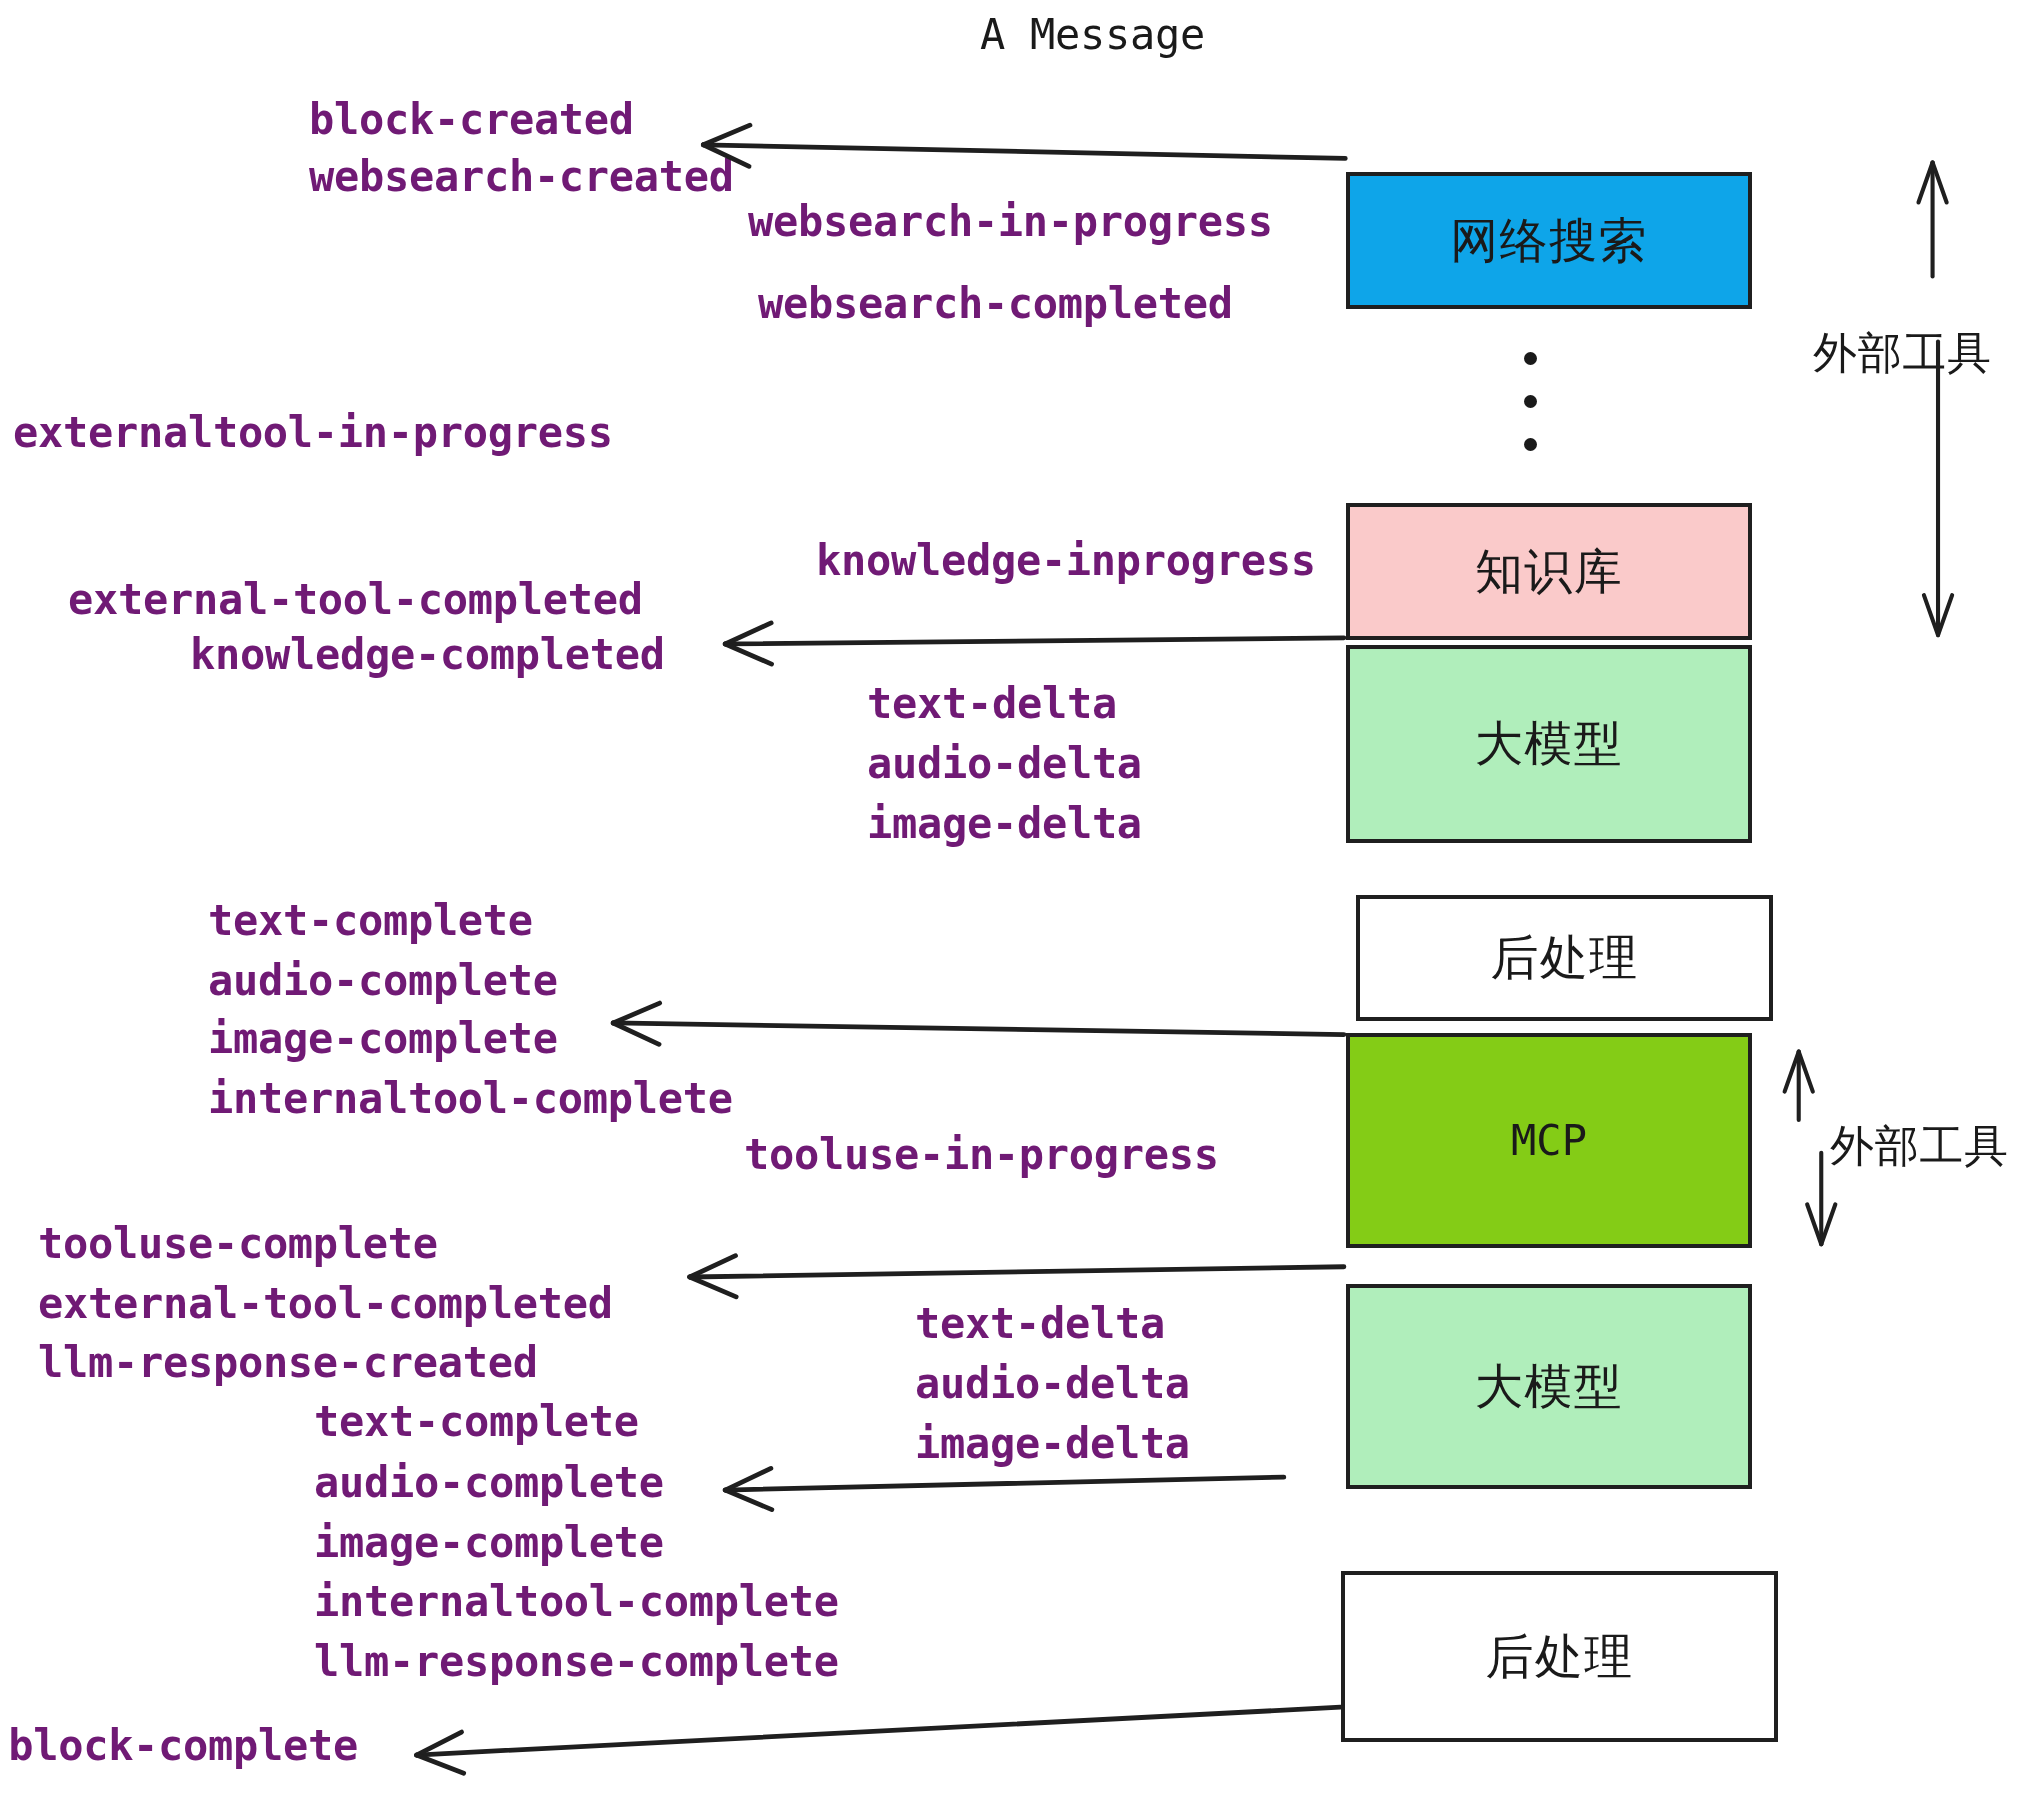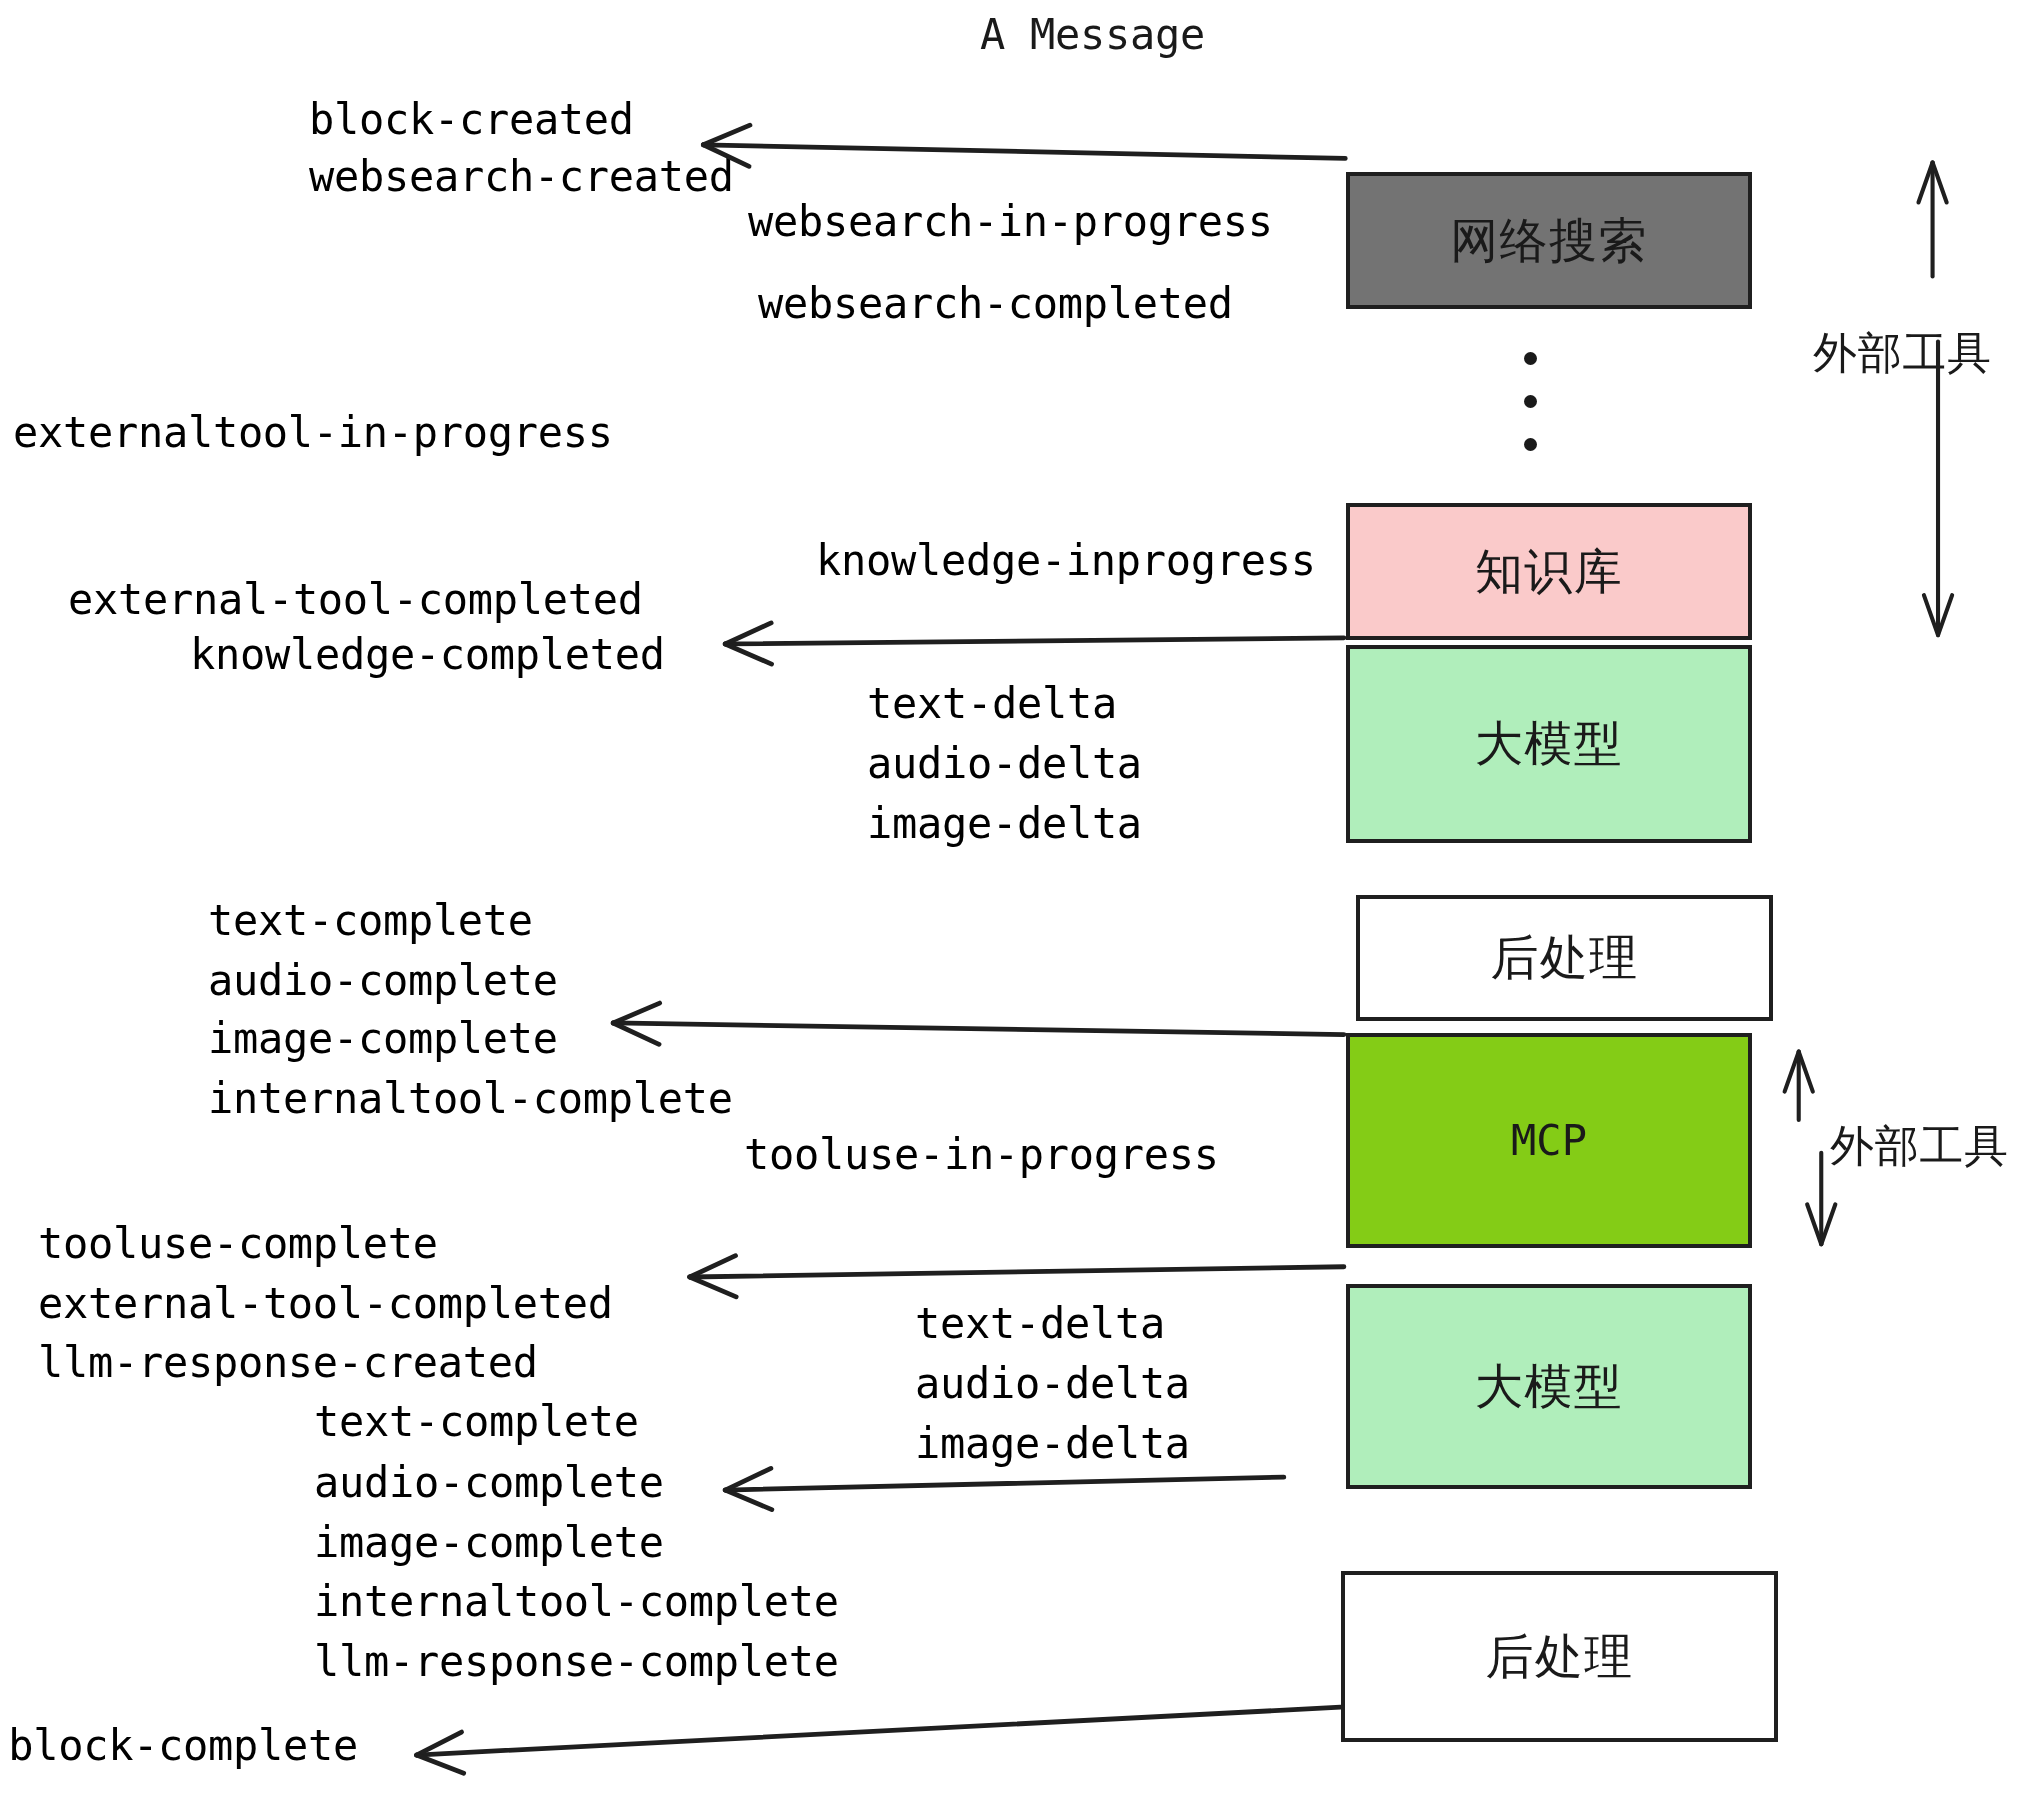--- a/index.html
+++ b/index.html
@@ -13,24 +13,24 @@
     height: 1796px;
     background: #ffffff;
     overflow: hidden;
     font-family: "DejaVu Sans Mono", "Liberation Mono", monospace;
   }
   .evt {
     position: absolute;
     font-family: "DejaVu Sans Mono", "Liberation Mono", monospace;
     font-size: 42px;
     line-height: 1;
-    color: #000000;
+    color: #701a75;
     white-space: pre;
     letter-spacing: -0.3px;
-    font-weight: 400;
+    font-weight: 700;
   }
   .title {
     position: absolute;
     font-family: "DejaVu Sans Mono", "Liberation Mono", monospace;
     font-size: 42px;
     color: #1a1a1a;
     white-space: pre;
     letter-spacing: -0.3px;
   }
   .nodebox {
@@ -109,21 +109,21 @@
       <div class="evt" style="left: 915px; top: 1423px;">image-delta</div>
       <div class="evt" style="left: 314px; top: 1401px;">text-complete</div>
       <div class="evt" style="left: 314px; top: 1462px;">audio-complete</div>
       <div class="evt" style="left: 314px; top: 1522px;">image-complete</div>
       <div class="evt" style="left: 314px; top: 1581px;">internaltool-complete</div>
       <div class="evt" style="left: 314px; top: 1641px;">llm-response-complete</div>
       <div class="evt" style="left: 8.2px; top: 1725px;">block-complete</div>
     </div>
 
   <div id="nodes-layer">
-      <div class="nodebox" style="left: 1346px; top: 172px; width: 406px; height: 137px; background: #737373; border-color: rgb(31, 31, 31);">
+      <div class="nodebox" style="left: 1346px; top: 172px; width: 406px; height: 137px; background: #0ea5e9; border-color: rgb(31, 31, 31);">
         <span class="nodelabel">网络搜索</span>
       </div>
       <div class="nodebox" style="left: 1346px; top: 503px; width: 406px; height: 137px; background: rgb(250, 202, 202); border-color: rgb(31, 31, 31);">
         <span class="nodelabel">知识库</span>
       </div>
       <div class="nodebox" style="left: 1346px; top: 645px; width: 406px; height: 198px; background: rgb(176, 238, 187); border-color: rgb(31, 31, 31);">
         <span class="nodelabel">大模型</span>
       </div>
       <div class="nodebox" style="left: 1356px; top: 895px; width: 417px; height: 126px; background: rgb(255, 255, 255); border-color: rgb(31, 31, 31);">
         <span class="nodelabel">后处理</span>

